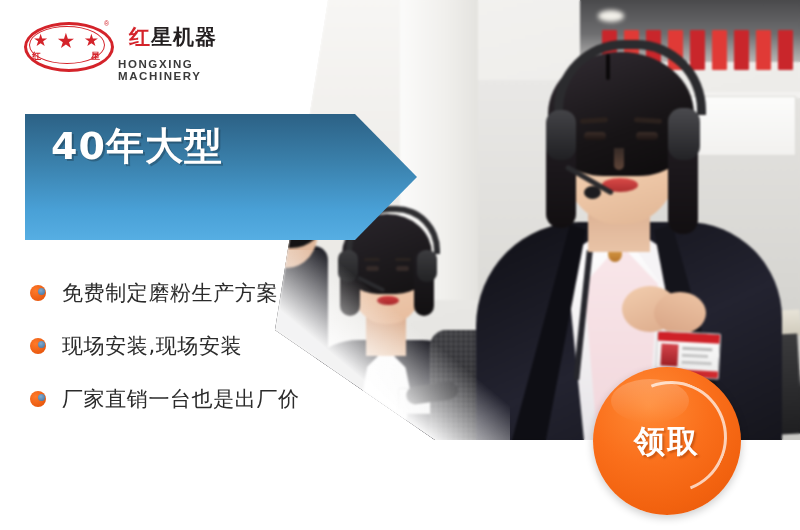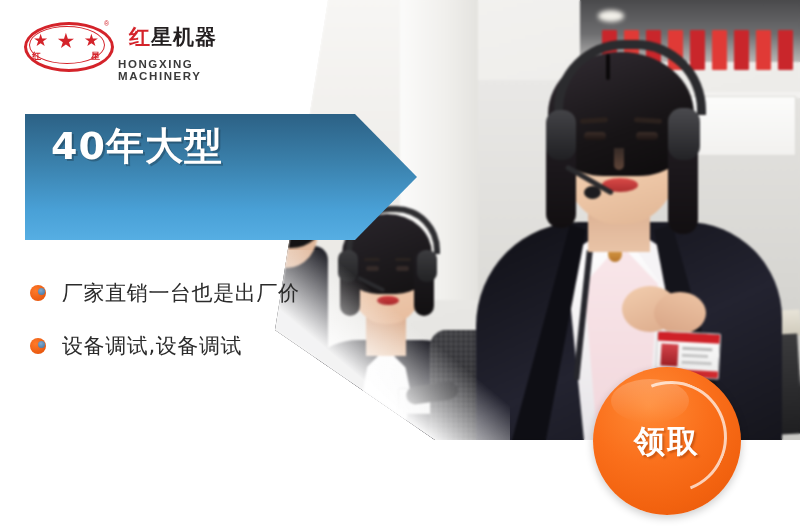--- a/index.html
+++ b/index.html
@@ -400,25 +400,29 @@
     <div class="logo-en">HONGXING MACHINERY</div>
   </div>
 
   <div id="bluebar">
     <div class="hl hl1">40年大型</div>
   </div>
 
   <div id="bullets">
     <div class="blt">
       <span class="blt-dot"></span>
-      <span class="blt-txt">厂家直销一台也是出厂价</span>
+      <span class="blt-txt">免费制定磨粉生产方案</span>
     </div>
     <div class="blt">
       <span class="blt-dot"></span>
-      <span class="blt-txt">设备调试,设备调试</span>
+      <span class="blt-txt">现场安装,现场安装</span>
+    </div>
+    <div class="blt">
+      <span class="blt-dot"></span>
+      <span class="blt-txt">厂家直销一台也是出厂价</span>
     </div>
   </div>
 
 
   <div id="cta">
     <span class="ct">领取</span>
     <div id="cta-gloss"></div>
     <div id="cta-gloss2"></div>
   </div>
 

